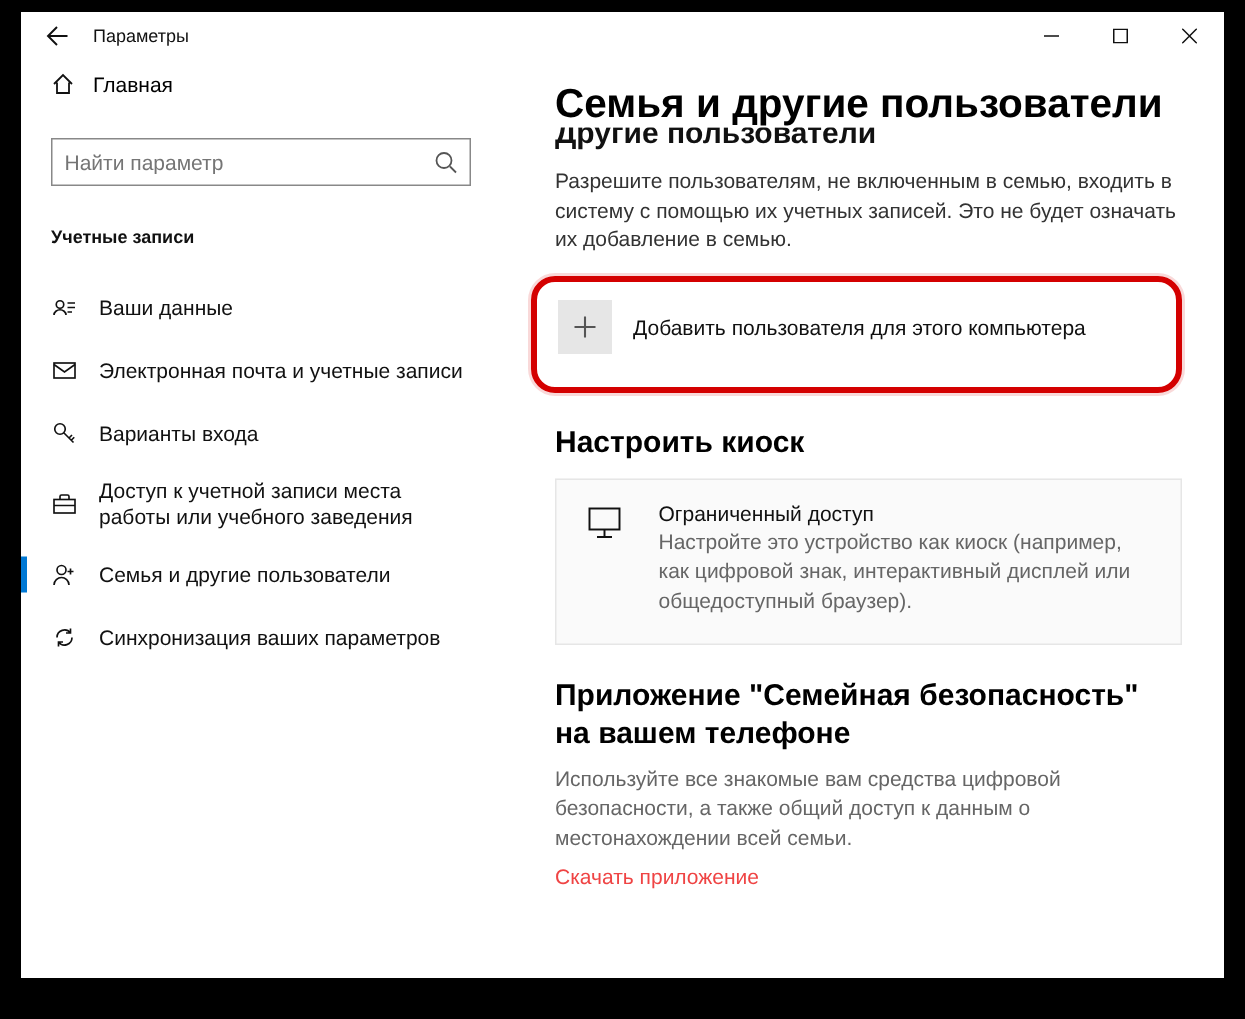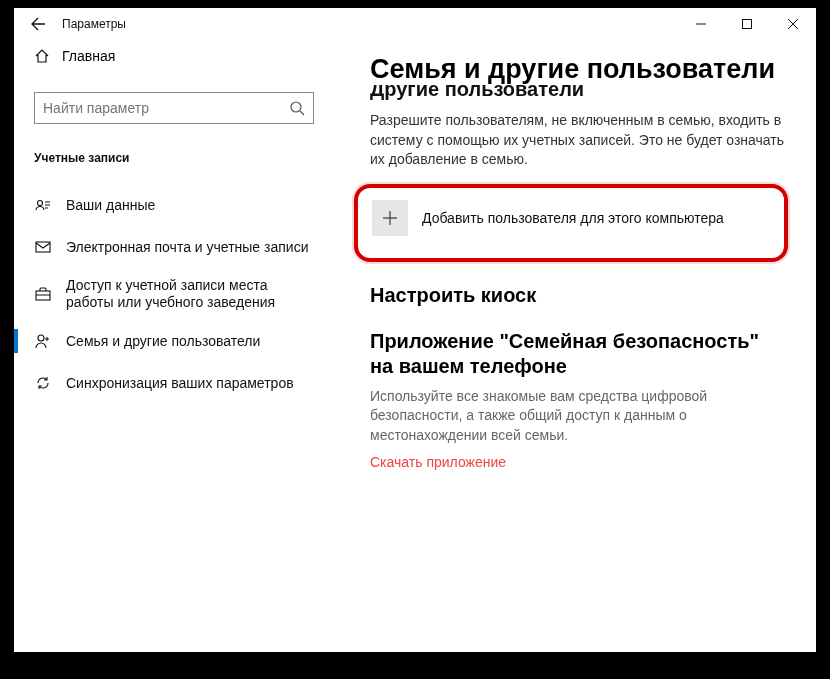--- a/index.html
+++ b/index.html
@@ -96,20 +96,29 @@
         </div>
         <div class="nav-item">
           <span class="ico">
               <svg width="18" height="18" viewBox="0 0 18 18">
                 <rect x="2" y="4" width="14" height="10" stroke="#111" stroke-width="1.1" fill="none"></rect>
                 <path d="M2 5 L9 10 L16 5" stroke="#111" stroke-width="1.1" fill="none"></path>
               </svg>
             </span>
           <span class="lbl">Электронная почта и учетные записи</span>
         </div>
+        <div class="nav-item">
+          <span class="ico">
+              <svg width="18" height="18" viewBox="0 0 18 18">
+                <circle cx="6" cy="6" r="3.5" stroke="#111" stroke-width="1.1" fill="none"></circle>
+                <path d="M8.5 8.5 L15 15 M12 12 L14 10 M13.5 13.5 L15.5 11.5" stroke="#111" stroke-width="1.1" fill="none"></path>
+              </svg>
+            </span>
+          <span class="lbl">Варианты входа</span>
+        </div>
         <div class="nav-item two">
           <span class="ico">
               <svg width="18" height="18" viewBox="0 0 18 18">
                 <rect x="2" y="6" width="14" height="9" stroke="#111" stroke-width="1.1" fill="none"></rect>
                 <path d="M6 6 V4 a1 1 0 0 1 1-1 h4 a1 1 0 0 1 1 1 V6 M2 10 h14" stroke="#111" stroke-width="1.1" fill="none"></path>
               </svg>
             </span>
           <span class="lbl">Доступ к учетной записи места работы или учебного заведения</span>
         </div>
         <div class="nav-item active">
@@ -144,19 +153,31 @@
           <div class="add-tile">
             <svg width="18" height="18" viewBox="0 0 18 18">
                 <path d="M9 2v14 M2 9h14" stroke="#555" stroke-width="1.4"></path>
               </svg>
           </div>
           <div class="add-lbl">Добавить пользователя для этого компьютера</div>
         </div>
       </div>
 
       <div class="h2">Настроить киоск</div>
+      <div class="kiosk">
+        <div class="kiosk-ico">
+          <svg width="26" height="26" viewBox="0 0 26 26">
+              <rect x="3" y="3" width="20" height="14" stroke="#111" stroke-width="1.3" fill="none"></rect>
+              <path d="M13 17v5 M8 22h10" stroke="#111" stroke-width="1.3"></path>
+            </svg>
+        </div>
+        <div class="kiosk-txt">
+          <div class="kiosk-title">Ограниченный доступ</div>
+          <div class="kiosk-desc">Настройте это устройство как киоск (например, как цифровой знак, интерактивный дисплей или общедоступный браузер).</div>
+        </div>
+      </div>
 
       <div class="h2" style="max-width:410px;line-height:1.25">Приложение "Семейная безопасность" на вашем телефоне</div>
       <div class="p2">Используйте все знакомые вам средства цифровой безопасности, а также общий доступ к данным о местонахождении всей семьи.</div>
       <div class="link">Скачать приложение</div>
     </div>
   </div>
 </div>
 
 </body></html>

